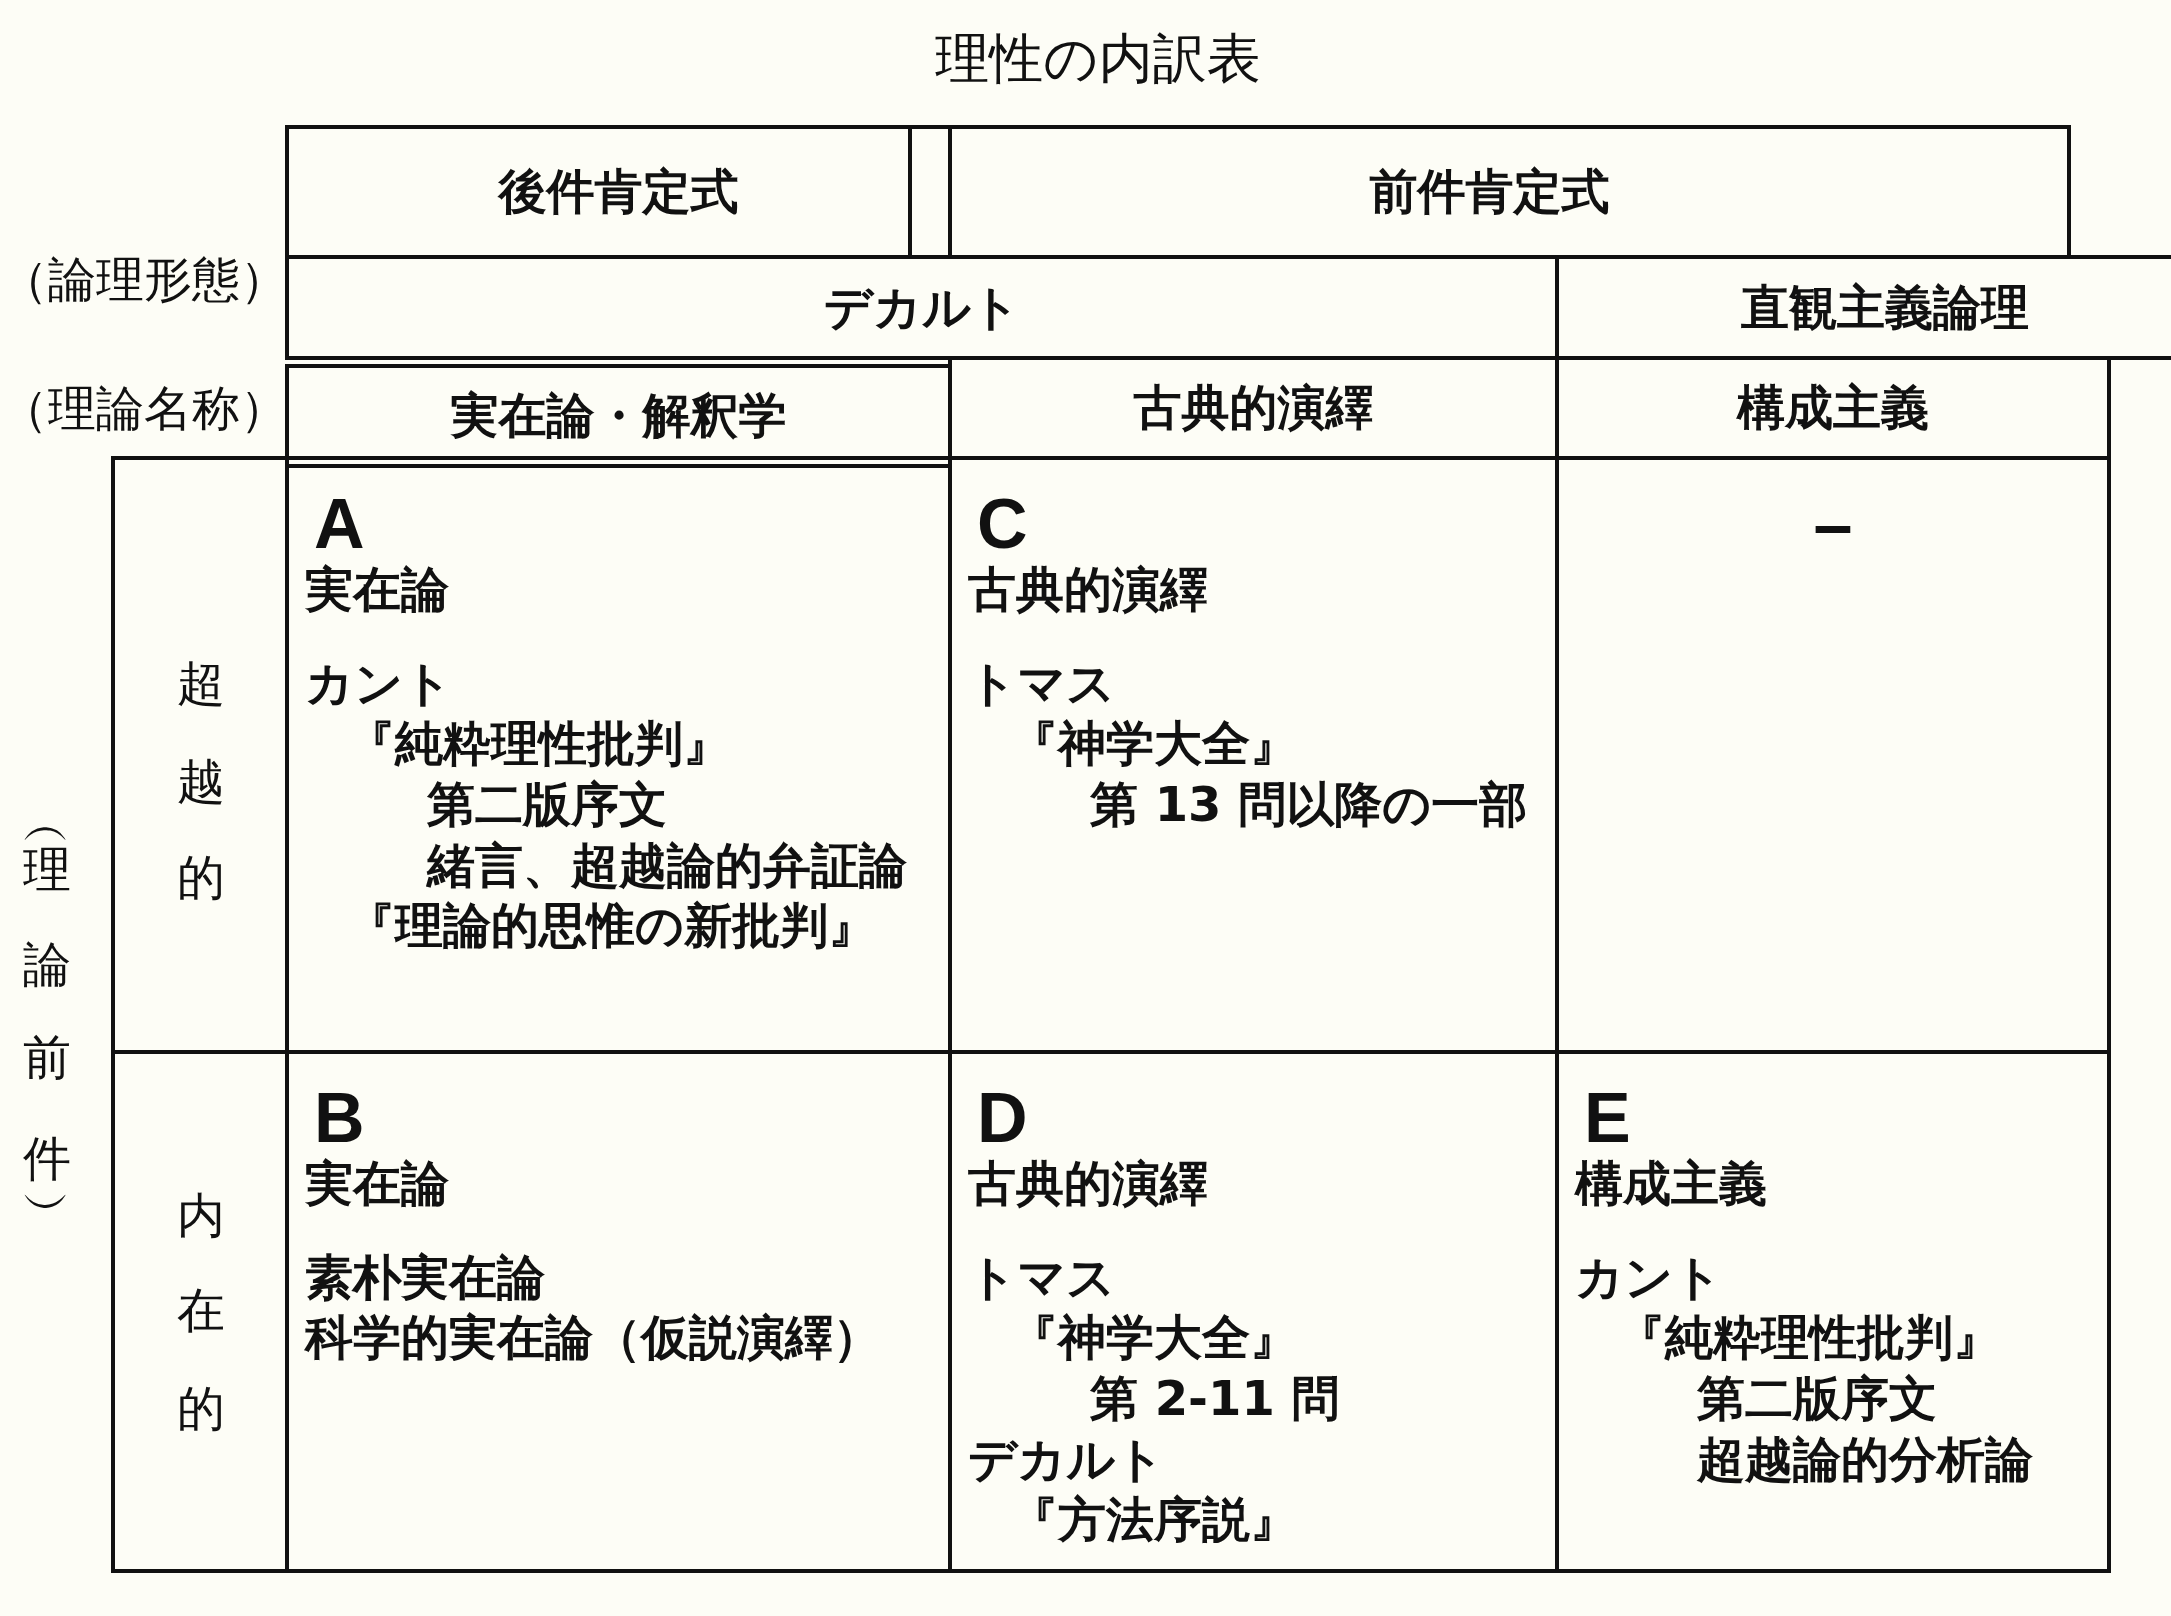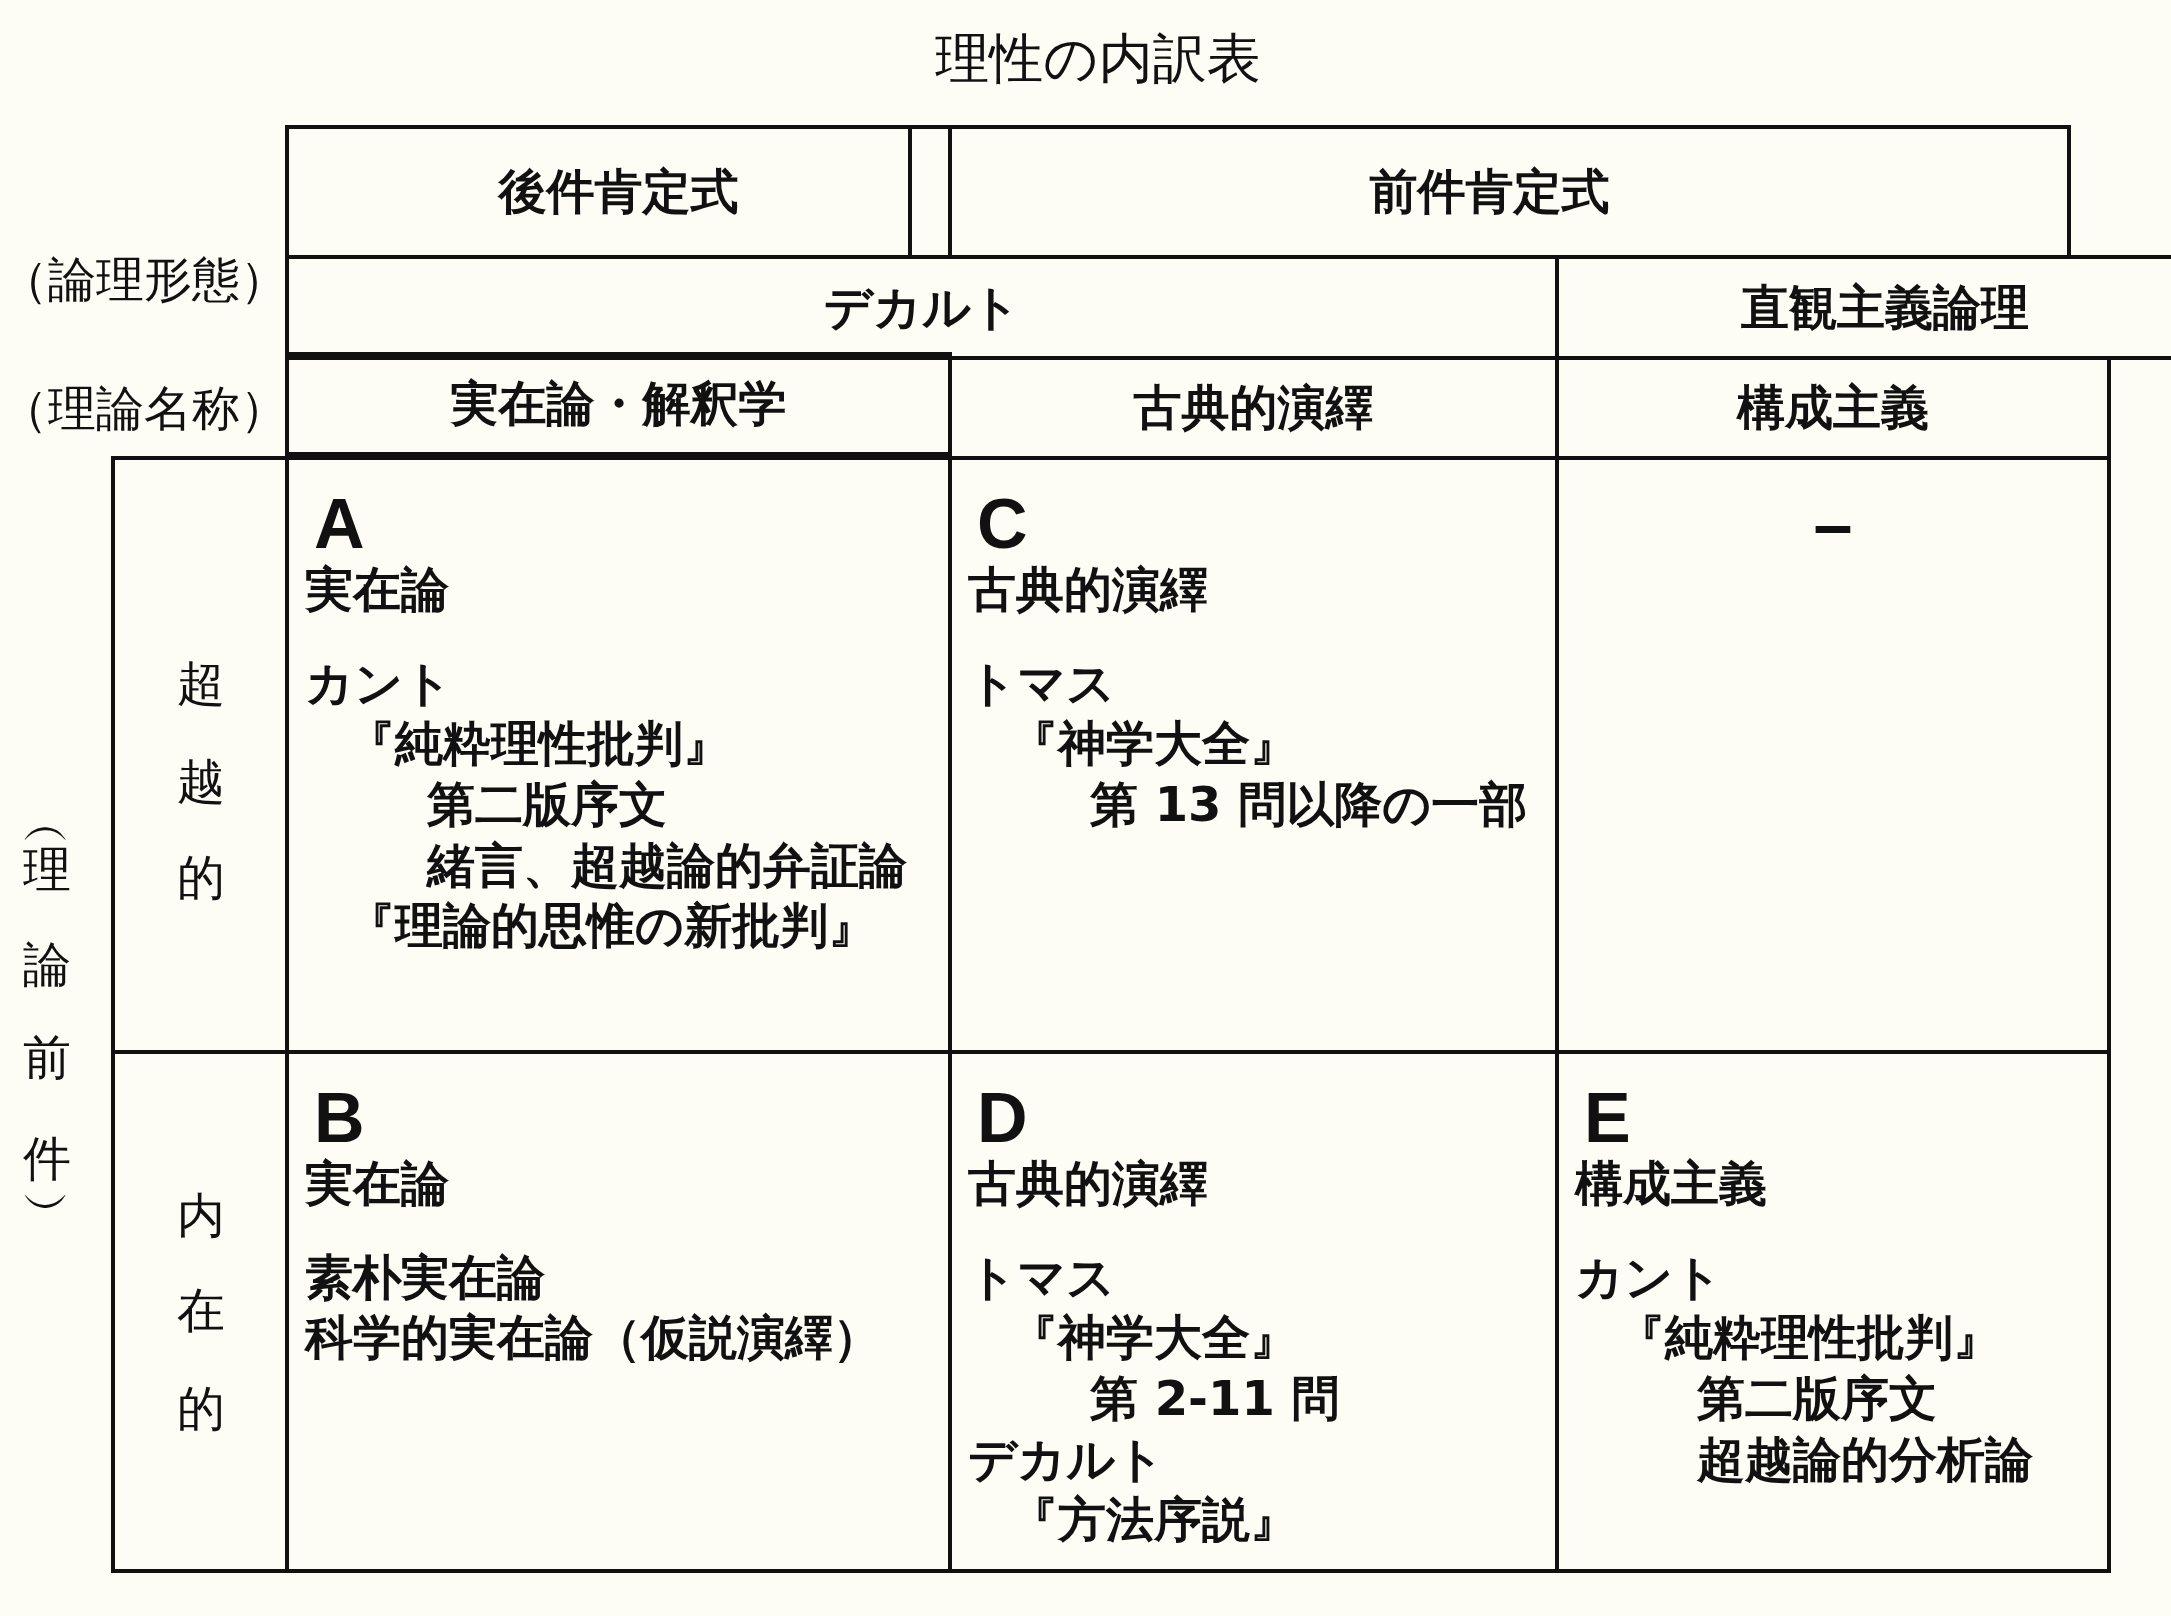--- a/index.html
+++ b/index.html
@@ -71,21 +71,21 @@
   <span>前件肯定式</span>
 </div>
 
 <div class="cell hcell" style="left:285px; top:255px; width:1274px; height:105px;">
   <span>デカルト</span>
 </div>
 <div class="cell hcell" style="left:1555px; top:255px; width:660px; height:105px;">
   <span>直観主義論理</span>
 </div>
 
-<div class="cell hcell" style="left:285px; top:352px; width:667px; height:104px;">
+<div class="cell hcell" style="left:285px; top:364px; width:667px; height:104px;">
   <span>実在論・解釈学</span>
 </div>
 <div class="cell hcell" style="left:948px; top:356px; width:611px; height:104px;">
   <span>古典的演繹</span>
 </div>
 <div class="cell hcell" style="left:1555px; top:356px; width:556px; height:104px;">
   <span>構成主義</span>
 </div>
 
 <div class="cell" style="left:111px; top:456px; width:178px; height:598px;"></div>

